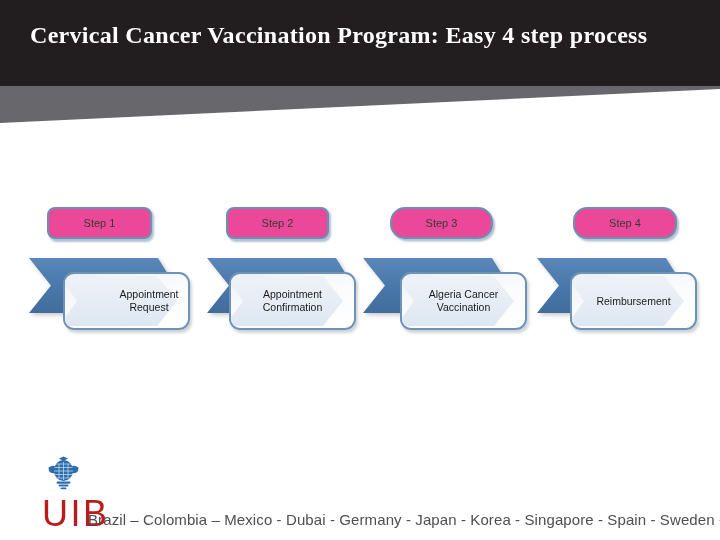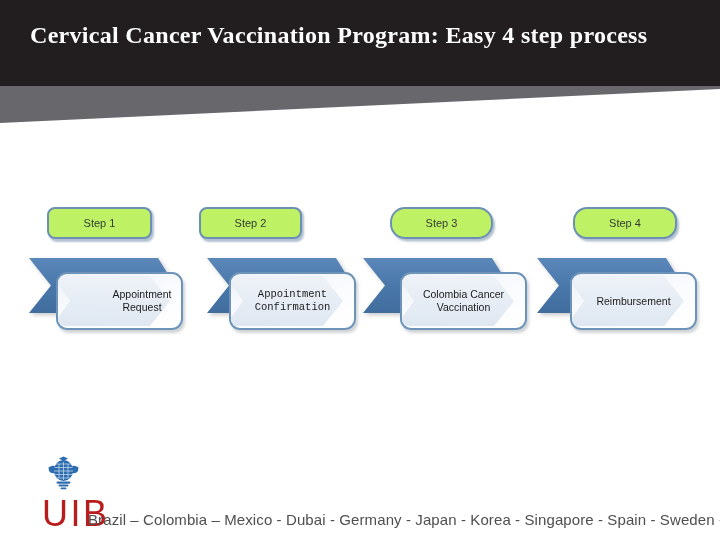--- a/index.html
+++ b/index.html
@@ -17,27 +17,27 @@
   }
   .wedge {
     position: absolute; left: 0; top: 86px; width: 720px; height: 37px;
     background: #68676c;
     clip-path: polygon(0 0, 100% 0, 100% 8%, 0 100%);
   }
 
   
   .step-box {
     position: absolute; top: 207px; height: 32px;
-    background: #bef264; border: 2px solid #6b90b3; border-radius: 8px;
+    background: #ec4899; border: 2px solid #6b90b3; border-radius: 8px;
     box-shadow: 2px 2.5px 2px rgba(86, 118, 152, 0.45);
     display: flex; align-items: center; justify-content: center;
     font-size: 11px; color: #333d33;
   }
   .step-1 { left: 47px;  width: 105px; }
-  .step-2 { left: 199px; width: 103px; }
+  .step-2 { left: 226px; width: 103px; }
   .step-3 { left: 390px; width: 103px; border-radius: 15px; }
   .step-4 { left: 573px; width: 104px; border-radius: 14px; }
 
   
   .chevron {
     position: absolute; top: 258px; width: 146px; height: 55px;
     background: linear-gradient(180deg, #5b87b9 0%, #4a78ab 50%, #406d9d 100%);
     clip-path: polygon(0 0, 129px 0, 146px 27.5px, 129px 55px, 0 55px, 22px 27.5px);
   }
   .chevron-wrap { position: absolute; top: 256px; height: 60px; filter: drop-shadow(2px 2px 2px rgba(0,0,0,0.22)); }
@@ -47,22 +47,22 @@
   .chev-4 { left: 537px; }
 
   .flow-box {
     position: absolute; top: 272px; width: 127px; height: 58px;
     background: linear-gradient(165deg, #eef2f8 0%, #fbfcfe 55%, #ffffff 100%);
     border: 2px solid #6d94b8; border-radius: 11px;
     box-shadow: 2px 3px 3px rgba(100, 110, 120, 0.30);
     overflow: hidden;
     display: flex; align-items: center; justify-content: center; text-align: center;
   }
-  .box-1 { left: 56px; padding-left: 45px; }
-  .box-2 { left: 229px; font-family: Liberation Mono, monospace; }
+  .box-1 { left: 63px; padding-left: 45px; }
+  .box-2 { left: 229px; }
   .box-3 { left: 400px; }
   .box-4 { left: 570px; text-align: right; }
 
   .inner-chevron {
     position: absolute; left: -6px; top: 2px; width: 118px; height: 50px;
     background: linear-gradient(180deg, #eef2f8 0%, #dde6f1 100%);
     clip-path: polygon(0 0, 98px 0, 118px 25px, 98px 50px, 0 50px, 18px 25px);
     opacity: 0.95;
   }
   .flow-label {
@@ -121,21 +121,21 @@
   <div class="flow-box box-1">
     <div class="inner-chevron"></div>
     <div class="flow-label">Appointment Request</div>
   </div>
   <div class="flow-box box-2">
     <div class="inner-chevron"></div>
     <div class="flow-label">Appointment Confirmation</div>
   </div>
   <div class="flow-box box-3">
     <div class="inner-chevron"></div>
-    <div class="flow-label">Colombia Cancer Vaccination</div>
+    <div class="flow-label">Algeria Cancer Vaccination</div>
   </div>
   <div class="flow-box box-4">
     <div class="inner-chevron"></div>
     <div class="flow-label">Reimbursement</div>
   </div>
 
   <svg class="crest" viewBox="0 0 33 35" xmlns="http://www.w3.org/2000/svg">
     <g fill="#2e6cb0">
       <ellipse cx="16.5" cy="14.5" rx="9.5" ry="10.5"></ellipse>
       <path d="M1.5 11.5 Q6 8.5 9 11 L8 17 Q4 18 2 15 Z"></path>

